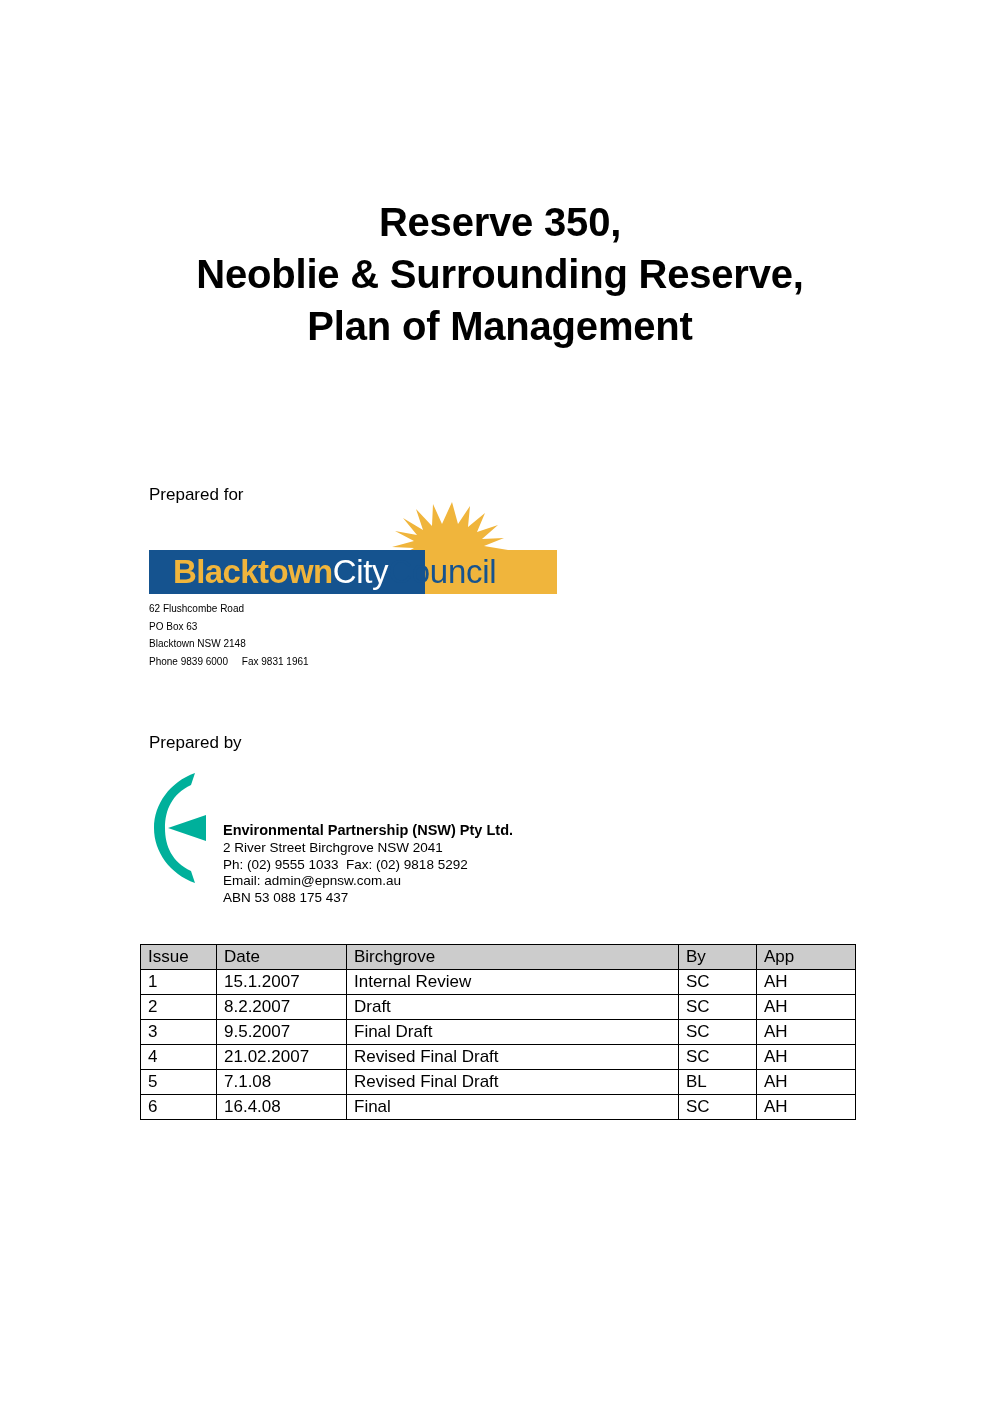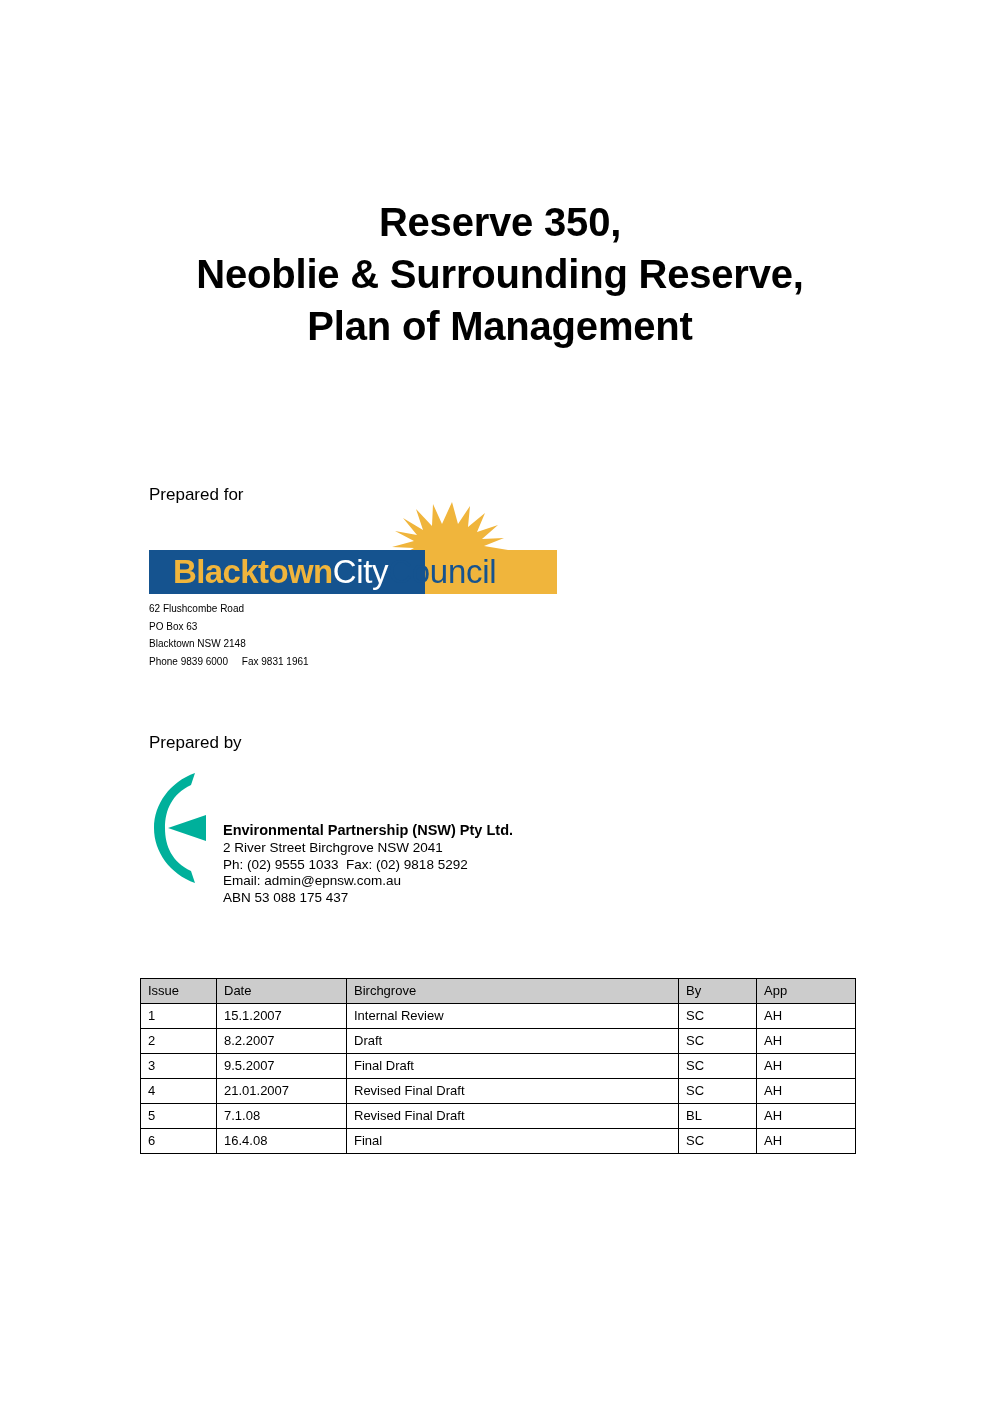--- a/index.html
+++ b/index.html
@@ -126,24 +126,24 @@
     font-weight: bold;
     font-size: 14.5px;
     line-height: 19px;
     display: block;
   }
 
   
   .rev-table {
     position: absolute;
     left: 140px;
-    top: 978px;
+    top: 944px;
     width: 658px;
     border-collapse: collapse;
-    font-size: 13px;
+    font-size: 17px;
     table-layout: fixed;
   }
   .rev-table th,
   .rev-table td {
     border: 1px solid #000000;
     padding: 1px 0 2px 7px;
     text-align: left;
     font-weight: normal;
     height: 21px;
     line-height: 21px;
@@ -241,21 +241,21 @@
     </tr>
     <tr>
       <td>3</td>
       <td>9.5.2007</td>
       <td>Final Draft</td>
       <td>SC</td>
       <td>AH</td>
     </tr>
     <tr>
       <td>4</td>
-      <td>21.01.2007</td>
+      <td>21.02.2007</td>
       <td>Revised Final Draft</td>
       <td>SC</td>
       <td>AH</td>
     </tr>
     <tr>
       <td>5</td>
       <td>7.1.08</td>
       <td>Revised Final Draft</td>
       <td>BL</td>
       <td>AH</td>

